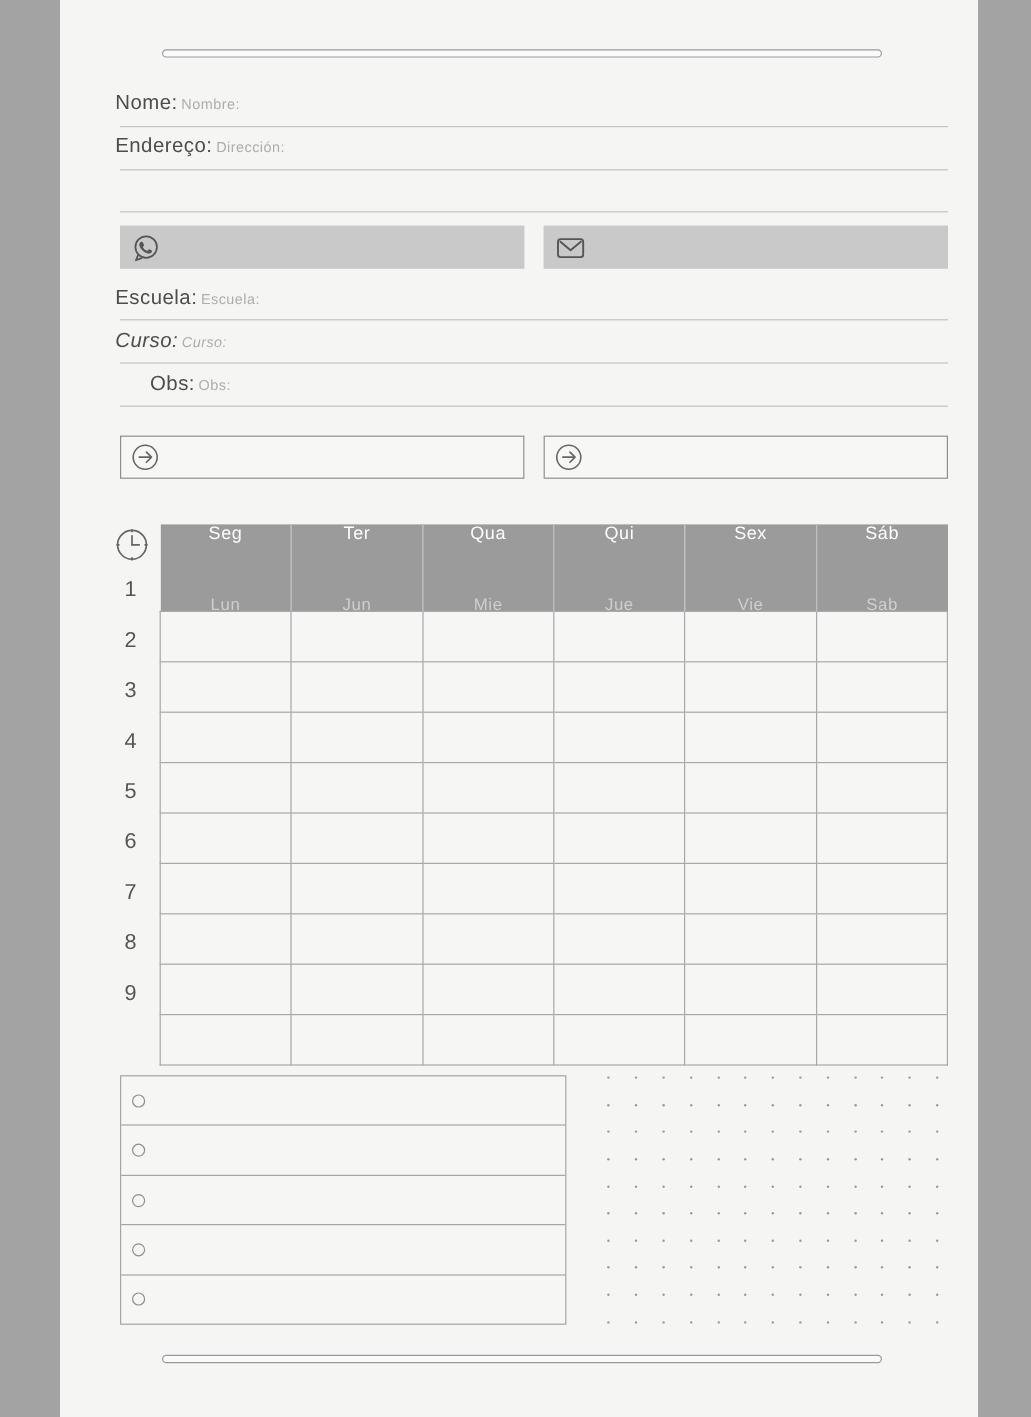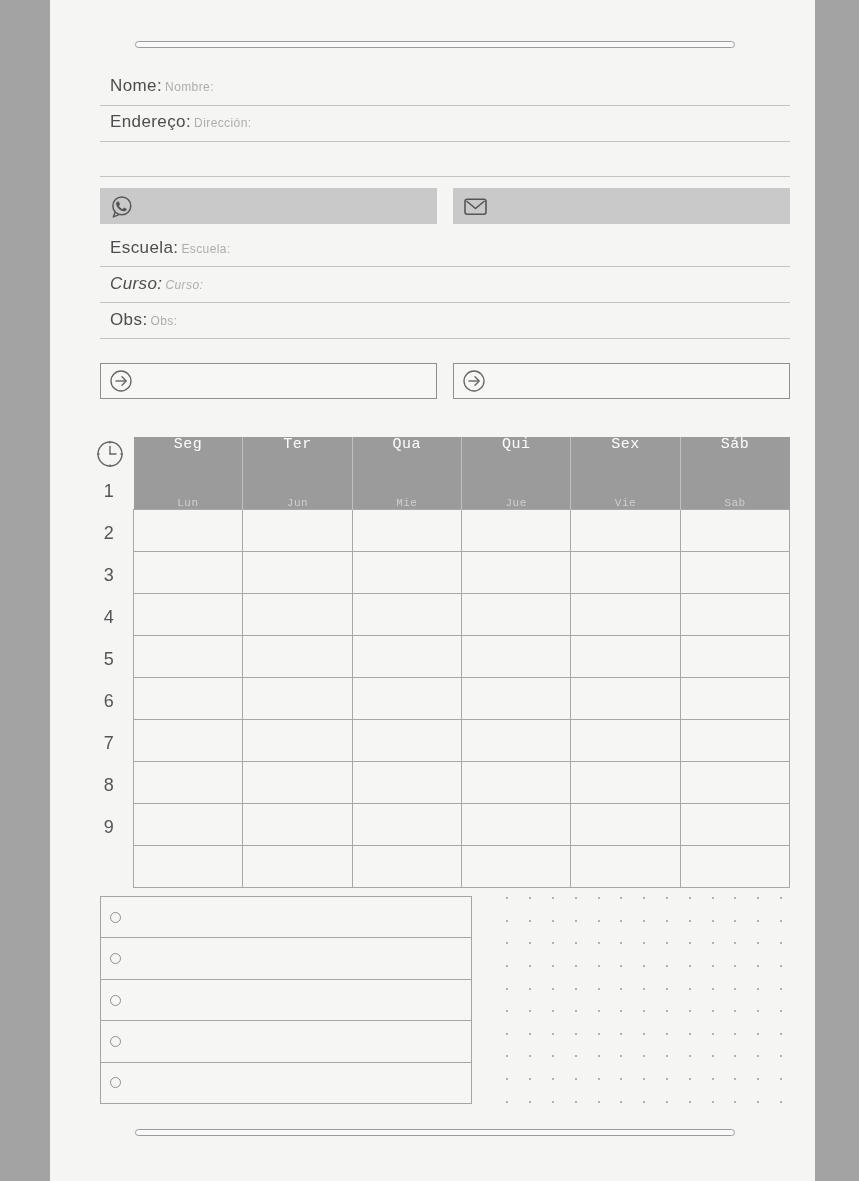--- a/index.html
+++ b/index.html
@@ -15,31 +15,31 @@
   }
   
   .bind-bar{
     position:absolute;left:85px;width:598px;height:5px;
     border:1px solid #9a9a9a;border-radius:4px;background:#fafafa;
   }
   .bind-bar.top{top:41px;}
   .bind-bar.bottom{top:1129px;}
 
   
-  .field{position:absolute;left:60px;white-space:nowrap;}
+  .field{position:absolute;left:46px;white-space:nowrap;}
   .lbl{font-size:17px;color:#4d4d4d;letter-spacing:.4px;font-weight:400;}
   .sub{font-size:12px;color:#adadad;letter-spacing:.4px;margin-left:3px;}
   .u-line{position:absolute;left:50px;width:690px;height:0;border-top:1px solid #c3c3c3;}
 
   .f-nome{top:76px;} .l-nome{top:105px;}
   .f-endereco{top:112px;} .l-endereco{top:141px;}
   .l-extra{top:176px;}
   .f-escola{top:238px;} .l-escola{top:266px;}
   .f-curso{top:274px;font-style:italic;} .l-curso{top:302px;}
-  .f-obs{top:310px;} .l-obs{top:338px;}
+  .f-obs{top:310px;margin-left:29px;} .l-obs{top:338px;}
 
   
   .contact-bar{
     position:absolute;top:188px;height:36px;width:337px;background:#c9c9c9;
     display:flex;align-items:center;padding-left:9px;box-sizing:border-box;
   }
   .contact-bar.whats{left:50px;}
   .contact-bar.mail{left:403px;}
 
   
@@ -53,25 +53,25 @@
 
   .icon{display:inline-flex;}
 
   
   .clock-wrap{position:absolute;left:46px;top:440px;}
 
   
   .sched{position:absolute;left:83px;top:437px;border-collapse:collapse;table-layout:fixed;width:657px;}
   .sched th{
     background:#9b9b9b;height:33px;padding:0;vertical-align:middle;
-    border-left:1px solid #c0c0c0;font-weight:400;font-family:Liberation Mono, monospace;
+    border-left:1px solid #c0c0c0;font-weight:400;
   }
   .sched th:first-child{border-left:none;}
   .day-pt{font-size:15px;color:#fdfdfd;line-height:15px;letter-spacing:.5px;}
-  .day-es{font-size:11px;color:#cfcfcf;line-height:12px;letter-spacing:.5px;margin-top:45px;}
+  .day-es{font-size:14px;color:#cfcfcf;line-height:12px;letter-spacing:.5px;margin-top:45px;}
   .sched td{
     height:41px;border:1px solid #a8a8a8;background:#f6f6f5;padding:0;
   }
   .num{
     position:absolute;left:38px;width:42px;height:42px;line-height:42px;
     text-align:center;font-size:18px;color:#555;letter-spacing:.5px;
   }
 
   
   .checklist{

